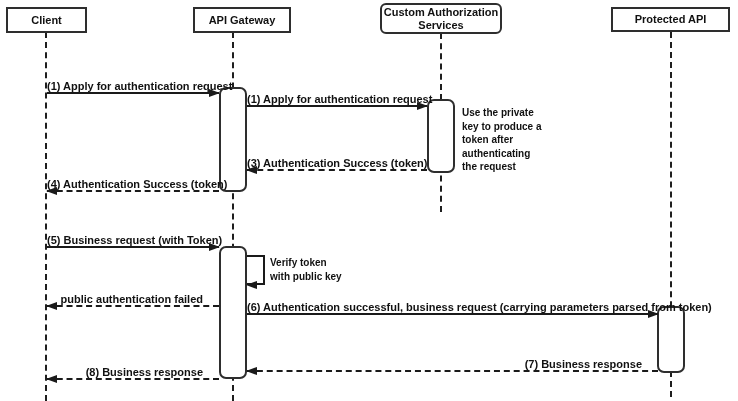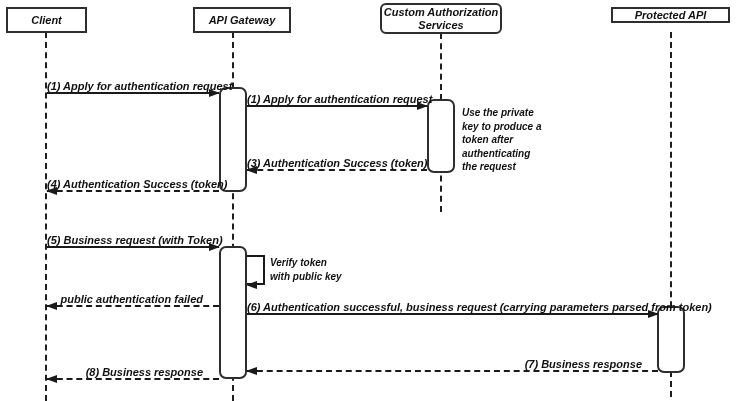--- a/index.html
+++ b/index.html
@@ -3,21 +3,20 @@
 <meta charset="utf-8">
 <style>
   html, body { margin: 0; padding: 0; background: #ffffff; }
   .stage {
     position: relative;
     width: 738px;
     height: 401px;
     background: #ffffff;
     font-family: "Liberation Sans", sans-serif;
     overflow: hidden;
-    font-style: italic;
   }
   .lifeline {
     position: absolute;
     width: 0;
     border-left: 2px dashed #1f1f1f;
     z-index: 1;
   }
   .actor {
     position: absolute;
     background: #ffffff;
@@ -108,21 +107,21 @@
 
   <div class="actor" style="left:6px; top:7px; width:81px; height:26px;">
     <span>Client</span>
   </div>
   <div class="actor" style="left:193px; top:7px; width:98px; height:26px;">
     <span>API Gateway</span>
   </div>
   <div class="actor" style="left:380px; top:3px; width:122px; height:31px;border-radius:6px;">
     <span>Custom Authorization Services</span>
   </div>
-  <div class="actor" style="left:611px; top:7px; width:119px; height:16px;">
+  <div class="actor" style="left:611px; top:7px; width:119px; height:25px;">
     <span>Protected API</span>
   </div>
 
   <div class="activation" style="left:219px; top:87px; width:28px; height:105px;"></div>
   <div class="activation" style="left:427px; top:99px; width:28px; height:74px;"></div>
   <div class="activation" style="left:219px; top:246px; width:28px; height:133px;"></div>
   <div class="activation" style="left:657px; top:306px; width:28px; height:67px;"></div>
 
   <div class="message solid" style="left:47px; top:92px; width:172px;">
     <span class="msg-label">(1) Apply for authentication request</span>

